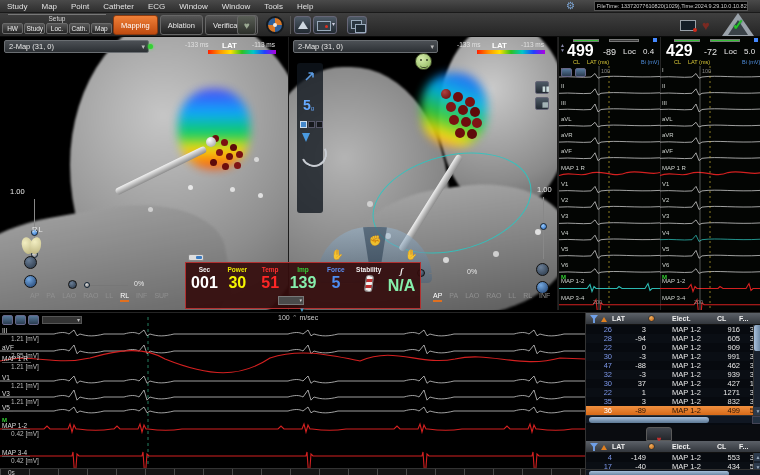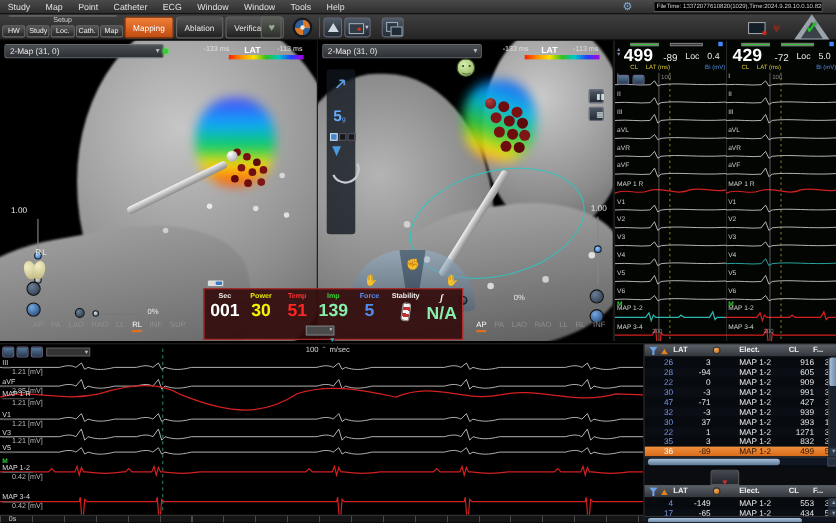--- a/index.html
+++ b/index.html
@@ -673,37 +673,37 @@
       </div>
         <div class="trow ">
         <span class="c-num">30</span>
         <span class="c-lat">-3</span>
         <span class="c-elect">MAP 1-2</span>
         <span class="c-cl">991</span>
         <span class="c-f">3</span>
       </div>
         <div class="trow ">
         <span class="c-num">47</span>
-        <span class="c-lat">-71</span>
-        <span class="c-elect">MAP 1-2</span>
-        <span class="c-cl">427</span>
+        <span class="c-lat">-88</span>
+        <span class="c-elect">MAP 1-2</span>
+        <span class="c-cl">462</span>
         <span class="c-f">3</span>
       </div>
         <div class="trow ">
         <span class="c-num">32</span>
         <span class="c-lat">-3</span>
         <span class="c-elect">MAP 1-2</span>
         <span class="c-cl">939</span>
         <span class="c-f">3</span>
       </div>
         <div class="trow ">
         <span class="c-num">30</span>
         <span class="c-lat">37</span>
         <span class="c-elect">MAP 1-2</span>
-        <span class="c-cl">393</span>
+        <span class="c-cl">427</span>
         <span class="c-f">1</span>
       </div>
         <div class="trow ">
         <span class="c-num">22</span>
         <span class="c-lat">1</span>
         <span class="c-elect">MAP 1-2</span>
         <span class="c-cl">1271</span>
         <span class="c-f">3</span>
       </div>
         <div class="trow ">
@@ -745,21 +745,21 @@
 
     <div class="trow ">
         <span class="c-num">4</span>
         <span class="c-lat">-149</span>
         <span class="c-elect">MAP 1-2</span>
         <span class="c-cl">553</span>
         <span class="c-f">3</span>
       </div>
         <div class="trow ">
         <span class="c-num">17</span>
-        <span class="c-lat">-65</span>
+        <span class="c-lat">-40</span>
         <span class="c-elect">MAP 1-2</span>
         <span class="c-cl">434</span>
         <span class="c-f">5</span>
       </div>
       </div>
     <div class="vscroll" style="left:167px;top:140px;height:18px;">
       <div class="varrow" style="top:0;">▲</div>
       <div class="varrow" style="bottom:0;">▼</div>
     </div>
     <div class="hscroll" style="top:156px;height:7px;">

